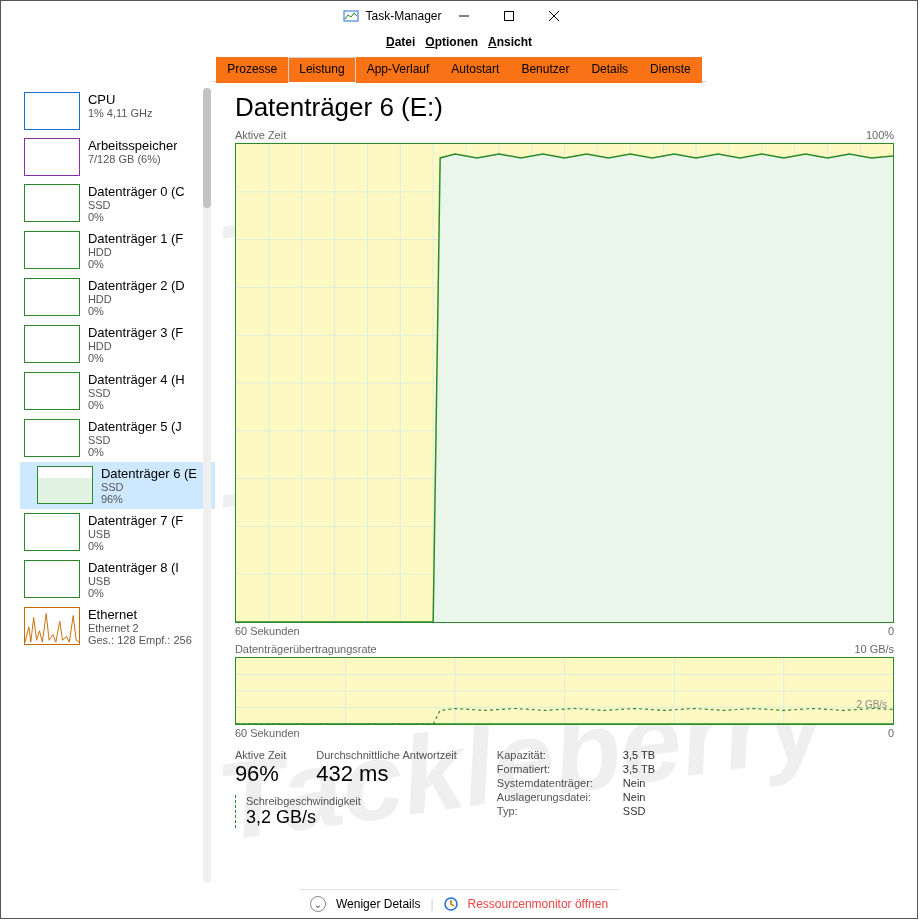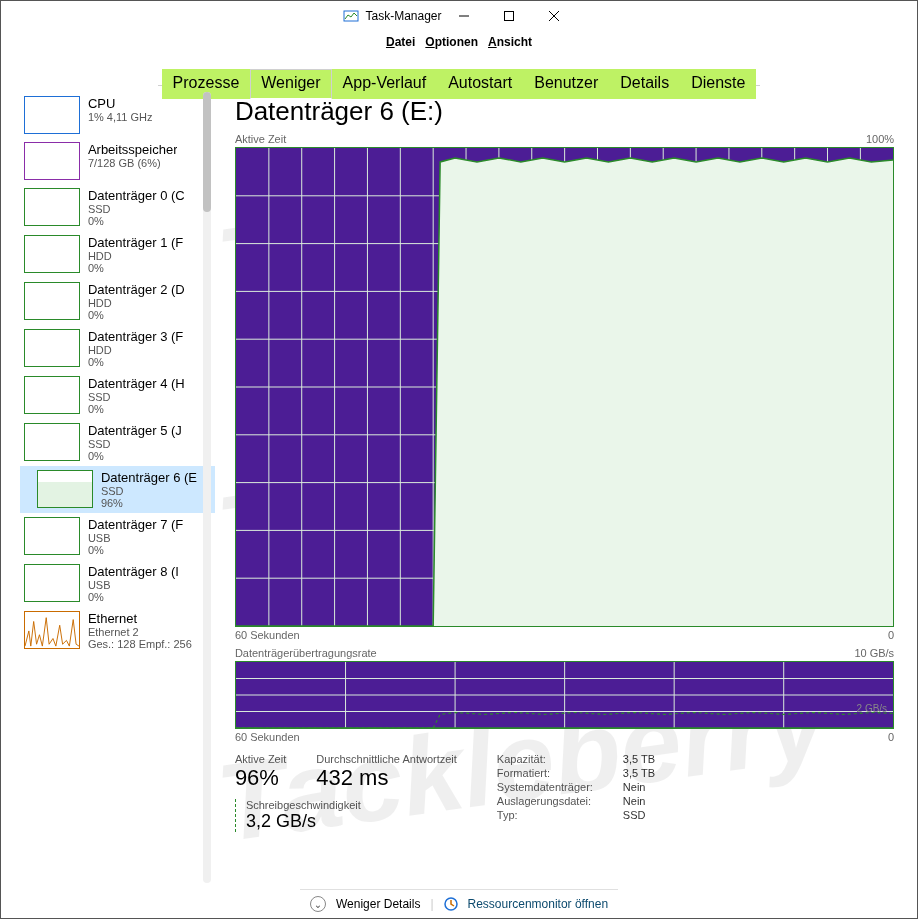--- a/index.html
+++ b/index.html
@@ -16,21 +16,21 @@
   }
   .window { border: 1px solid #555; width: 918px; height: 919px; display:flex; flex-direction:column;align-items:center; }
   .titlebar { display:flex; align-items:center; height:30px; padding:0 4px; }
   .titlebar .app-icon { width:16px; height:16px; margin:0 6px 0 2px; display:flex; align-items:center; justify-content:center; }
   .titlebar .title { flex:1; font-size:12px; }
   .titlebar .win-btn { width:45px; height:28px; display:flex; align-items:center; justify-content:center; color:#222; }
   .menubar { display:flex; gap:2px; padding:2px 8px; font-size:12px; }
   .menubar span { padding:2px 4px; text-decoration: underline; text-decoration-color: rgba(0,0,0,0); font-weight: bold; }
   .menubar span:first-letter { text-decoration: underline; }
   .tabs { display:flex; border-bottom:1px solid #d0d0d0; padding:0 4px; margin-top:2px; }
-  .tab { padding:4px 10px 6px; font-size:16px; border:1px solid transparent; border-bottom:none; position:relative; top:14px; background:#bef264; }
+  .tab { padding:4px 10px 6px; font-size:12px; border:1px solid transparent; border-bottom:none; position:relative; top:2px; background:#f97316; }
   .tab.active { border-color:#d0d0d0; border-bottom:1px solid #fff; }
   .content { flex:1; display:flex; overflow:hidden; }
   .sidepanel { width:205px; padding:6px 0 6px 10px; overflow-y:auto; position:relative; }
   .sb { position:absolute; right:0; top:6px; bottom:6px; width:16px; }
   .sb-track { position:absolute; left:4px; right:4px; top:0; bottom:0; background:#f0f0f0; border-radius:4px;}
   .sb-thumb { position:absolute; left:4px; right:4px; top:0; height:120px; background:#c2c2c2; border-radius:4px;}
   .side-item { display:flex; align-items:flex-start; padding:4px 4px; gap:8px; cursor:default; }
   .side-item.selected { background:#cde8ff;padding-left:17px; }
   .thumb { width:56px; height:38px; border:1px solid #2a8a2a; background:#fff; flex-shrink:0; position:relative; }
   .thumb.cpu { border-color:#1e6fd6; }
@@ -38,40 +38,40 @@
   .thumb.eth { border-color:#c96b00; }
   .thumb.selected-thumb { background: linear-gradient(to top, #e3f3e3 70%, #fff 70%); }
   .thumb.eth svg { width:100%; height:100%; }
   .side-text .t1 { font-size:13px; white-space:nowrap; overflow:hidden; }
   .side-text .t2, .side-text .t3 { font-size:11px; color:#555; white-space:nowrap;}
   .main { flex:1; padding:10px 14px 6px 20px; display:flex; flex-direction:column; overflow:hidden; position:relative;}
   .hdr { display:flex; justify-content:space-between; align-items:baseline; }
   .hdr h1 { margin:0; font-weight:400; font-size:26px; }
   .hdr .model { font-size:14px; color:#444; }
   .chart-label-row { display:flex; justify-content:space-between; font-size:11px; color:#666; margin-top:6px;}
-  .chart { border:1px solid #2a8a2a; background:#4c1d95; position:relative; margin-top:2px; }
+  .chart { border:1px solid #2a8a2a; background:#fef9c3; position:relative; margin-top:2px; }
   .chart.big { height:480px; }
   .chart.small { height:68px; margin-top:2px;}
   .grid line { stroke:#dceedc; stroke-width:1; }
   .area { fill:#eaf6ea; }
   .line { stroke:#2a8a2a; stroke-width:1.5; fill:none; }
   .dash { stroke:#2a8a2a; stroke-width:1.2; fill:none; stroke-dasharray:3 3; }
   .axis-row { display:flex; justify-content:space-between; font-size:11px; color:#666; margin-top:2px;}
   .small-right-label { position:absolute; right:6px; bottom:14px; font-size:10px; color:#888; }
   .stats { display:flex; gap:40px; margin-top:10px; align-items:flex-start;}
   .stat-col { display:flex; flex-direction:column; gap:2px; }
   .stat-block .lbl { font-size:11px; color:#555; }
   .stat-block .val { font-size:22px; font-weight:400; }
   .dual { display:flex; gap:30px; margin-top:6px; }
   .dual .col { border-left:1px dashed #2a8a2a; padding-left:10px; }
   .kv { display:grid; grid-template-columns:auto auto; column-gap:30px; row-gap:2px; font-size:11px; color:#333; }
   .kv .k { color:#555; }
   .footer { border-top:1px solid #e0e0e0; padding:6px 10px; display:flex; align-items:center; gap:10px; font-size:12px; }
   .footer .sep { color:#ccc; }
-  .footer .link { color:#0c4a6e; }
+  .footer .link { color:#ef4444; }
   .chevron-circle { width:16px; height:16px; border:1px solid #888; border-radius:50%; display:inline-flex; align-items:center; justify-content:center; font-size:10px; color:#555;}
   .resmon-icon { width:14px; height:14px; display:inline-flex; align-items:center; justify-content:center; color:#1e6fd6; }
   
   .wm { position:absolute; inset:0; pointer-events:none; display:flex; flex-direction:column; justify-content:space-around; opacity:0.06; overflow:hidden;}
   .wm span { font-size:110px; font-weight:700; font-style:italic; color:#000; transform:rotate(-8deg); white-space:nowrap; padding-left:-50px;}
 </style>
 </head>
 <body>
 
 <div class="window">
@@ -103,21 +103,21 @@
   </div>
 
   <div class="menubar">
     <span>Datei</span>
     <span>Optionen</span>
     <span>Ansicht</span>
   </div>
 
   <div class="tabs">
     <div class="tab">Prozesse</div>
-    <div class="tab active">Weniger</div>
+    <div class="tab active">Leistung</div>
     <div class="tab">App-Verlauf</div>
     <div class="tab">Autostart</div>
     <div class="tab">Benutzer</div>
     <div class="tab">Details</div>
     <div class="tab">Dienste</div>
   </div>
 
   <div class="content">
 
     <div class="sidepanel" id="sidepanel">

